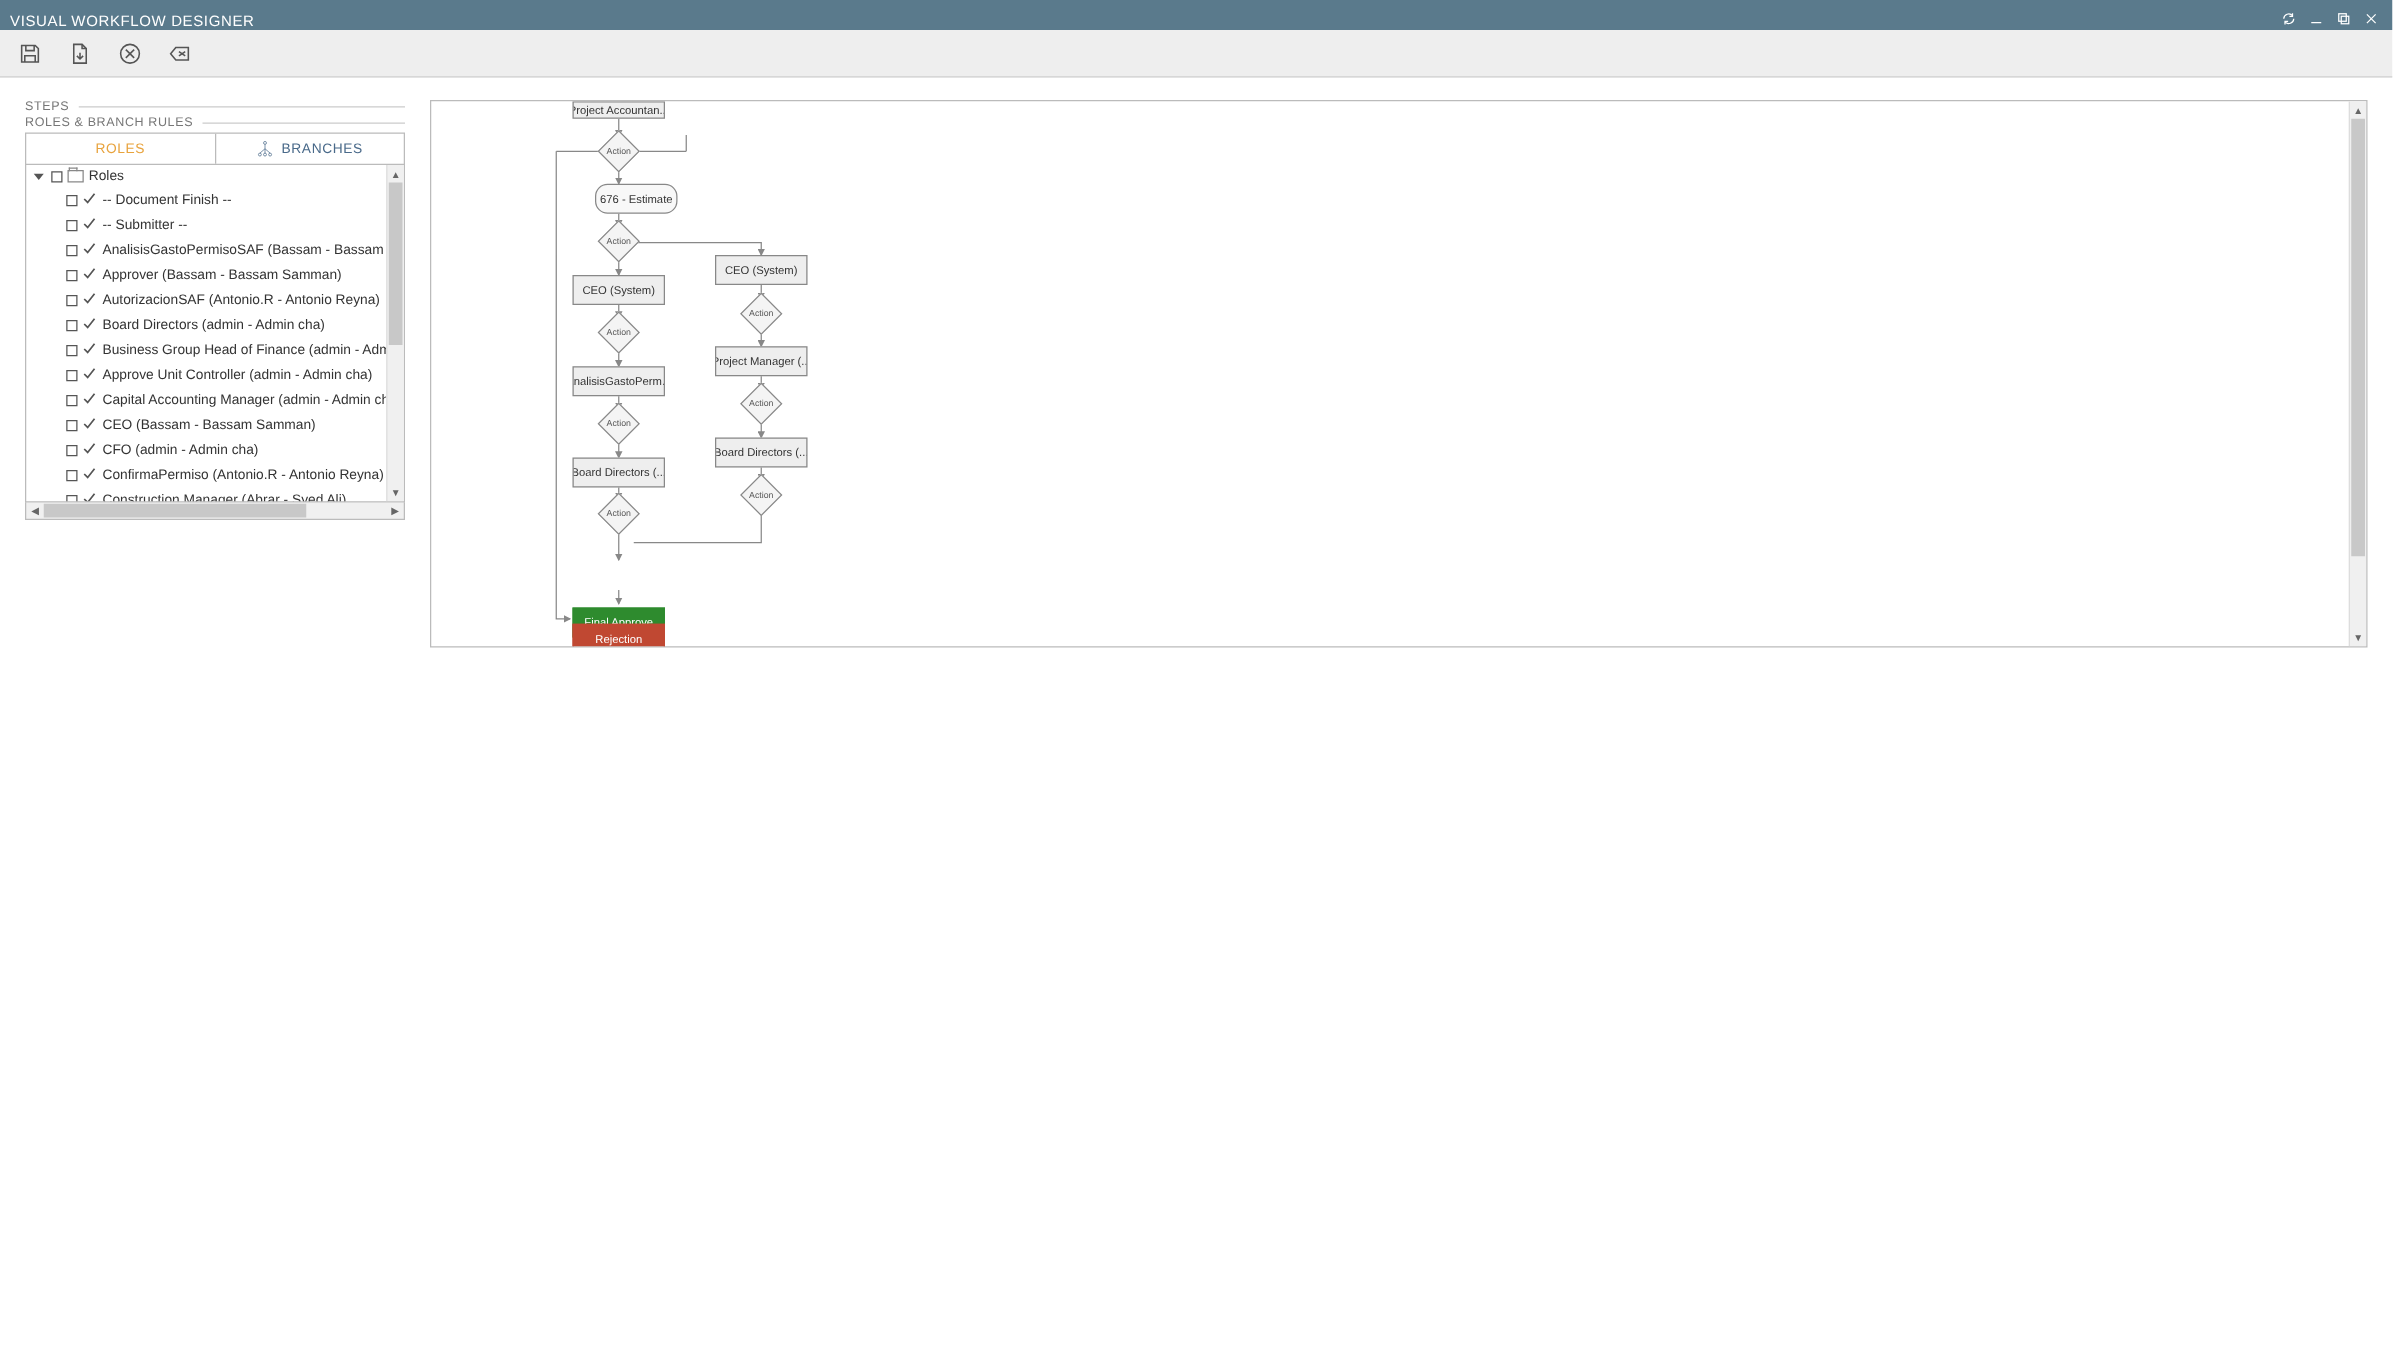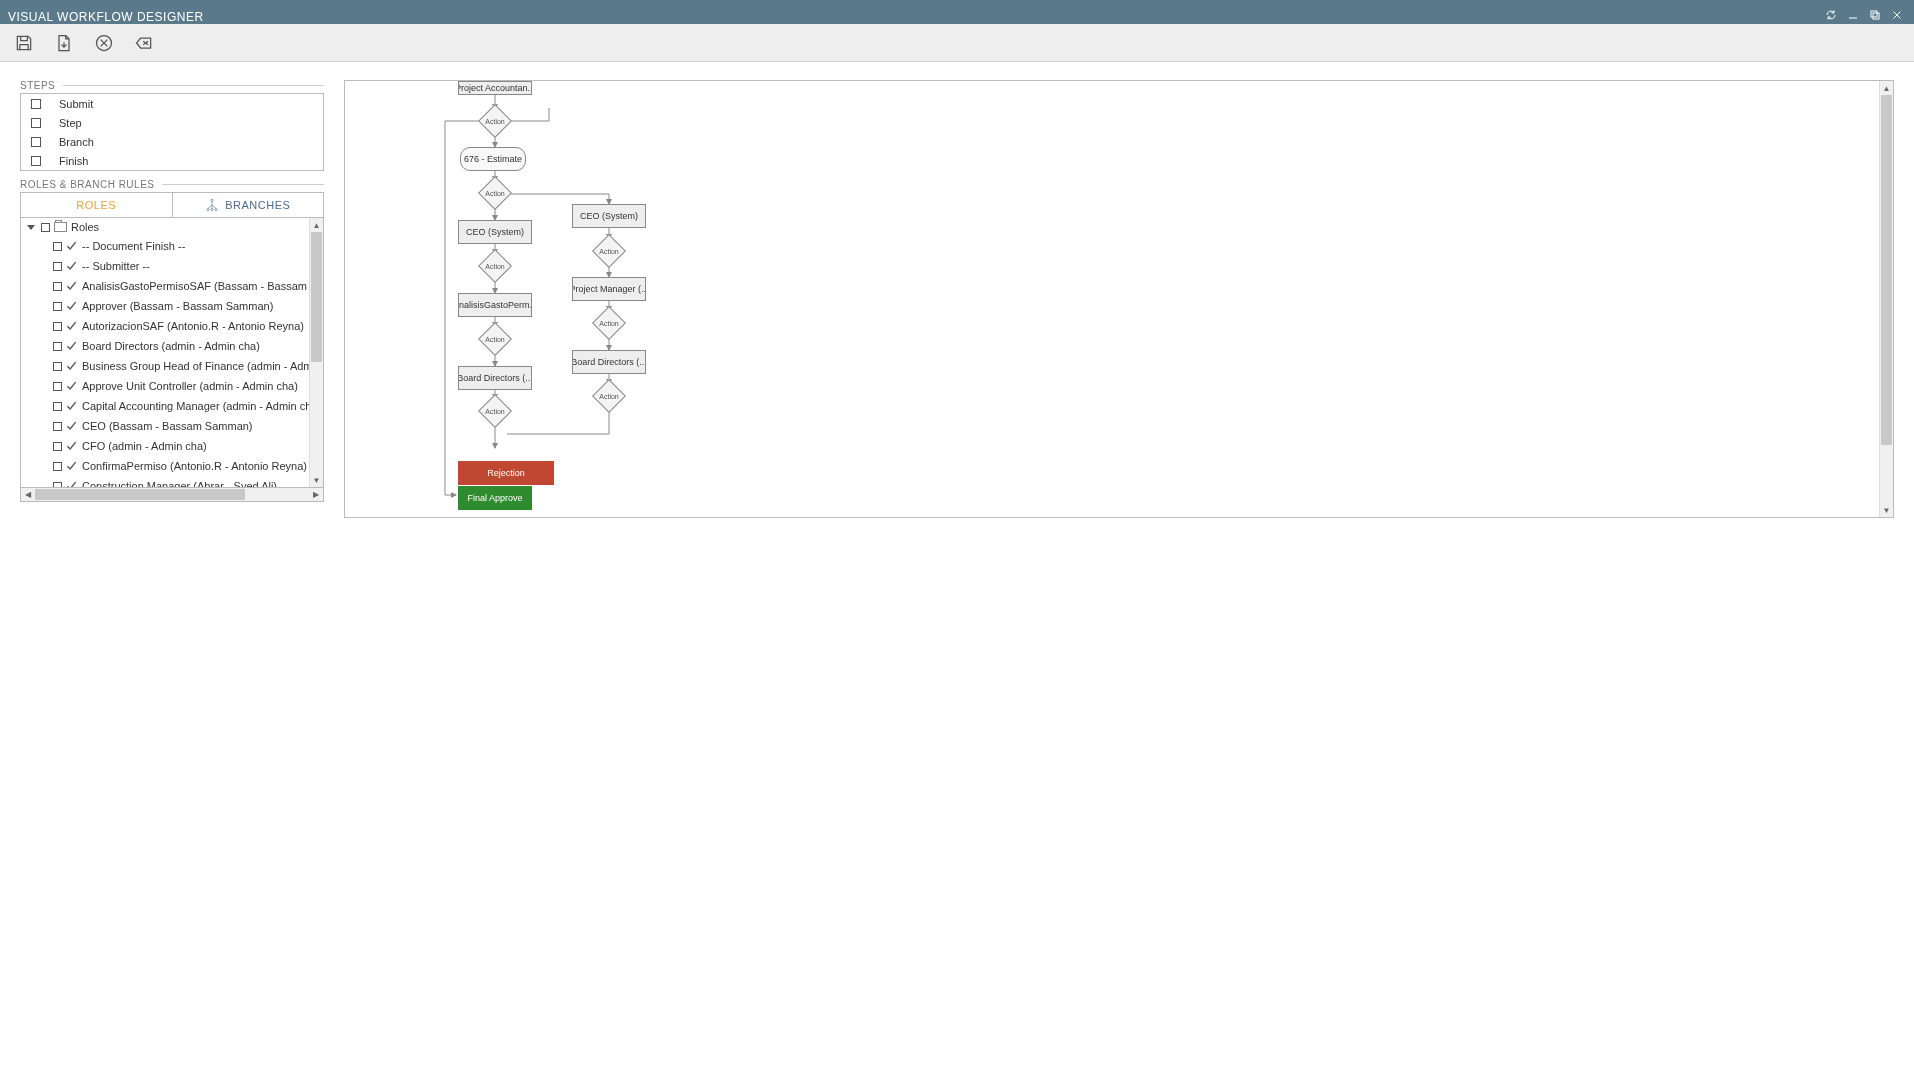--- a/index.html
+++ b/index.html
@@ -129,38 +129,20 @@
       </svg>
     </div>
 </div>
 
 <div class="main">
   <div class="leftpane">
     <div class="section-head">
         <span>STEPS</span>
         <div class="line"></div>
       </div>
-    <div class="steps-box">
-      <div class="step-row">
-          <div class="chk"></div>
-          <span>Submit</span>
-        </div>
-      <div class="step-row">
-          <div class="chk"></div>
-          <span>Step</span>
-        </div>
-      <div class="step-row">
-          <div class="chk"></div>
-          <span>Branch</span>
-        </div>
-      <div class="step-row">
-          <div class="chk"></div>
-          <span>Finish</span>
-        </div>
-    </div>
 
     <div class="section-head">
         <span>ROLES &amp; BRANCH RULES</span>
         <div class="line"></div>
       </div>
     <div class="tabs-box">
       <div class="tab active">
           <span>ROLES</span>
         </div>
       <div class="tab branches">
@@ -324,21 +306,21 @@
         <path d="M100 40 V414 H111" marker-end="url(#ah)"></path>
         <line x1="204" y1="27" x2="204" y2="40"></line>
       </svg>
       <div class="node" style="left:113px;top:0;width:74px;height:14px">
           <span>Project Accountan...</span>
         </div>
       <div class="diamond" style="left:138px;top:28px">
           <div class="shape"></div>
           <div class="lbl">Action</div>
         </div>
-      <div class="node rounded" style="left:115px;top:66px;width:66px;height:24px">
+      <div class="node rounded" style="left:131px;top:66px;width:66px;height:24px">
           <span>676 - Estimate</span>
         </div>
       <div class="diamond" style="left:138px;top:100px">
           <div class="shape"></div>
           <div class="lbl">Action</div>
         </div>
       <div class="node" style="left:113px;top:139px;width:74px;height:24px">
           <span>CEO (System)</span>
         </div>
       <div class="node" style="left:227px;top:123px;width:74px;height:24px">
@@ -376,21 +358,21 @@
           <div class="shape"></div>
           <div class="lbl">Action</div>
         </div>
       <div class="diamond" style="left:138px;top:318px">
           <div class="shape"></div>
           <div class="lbl">Action</div>
         </div>
       <div class="node green" style="left:113px;top:367px;width:74px;height:24px">
           <span>Final Approve</span>
         </div>
-      <div class="node red" style="left:113px;top:380px;width:96px;height:24px">
+      <div class="node red" style="left:113px;top:418px;width:74px;height:24px">
           <span>Rejection</span>
         </div>
     </div>
     <div class="vscroll">
       <div class="arrow">▲</div>
       <div class="thumb" style="top:14px;height:350px"></div>
       <div class="arrow" style="position:absolute;bottom:0;left:0;right:0">▼</div>
     </div>
   </div>
 </div>

